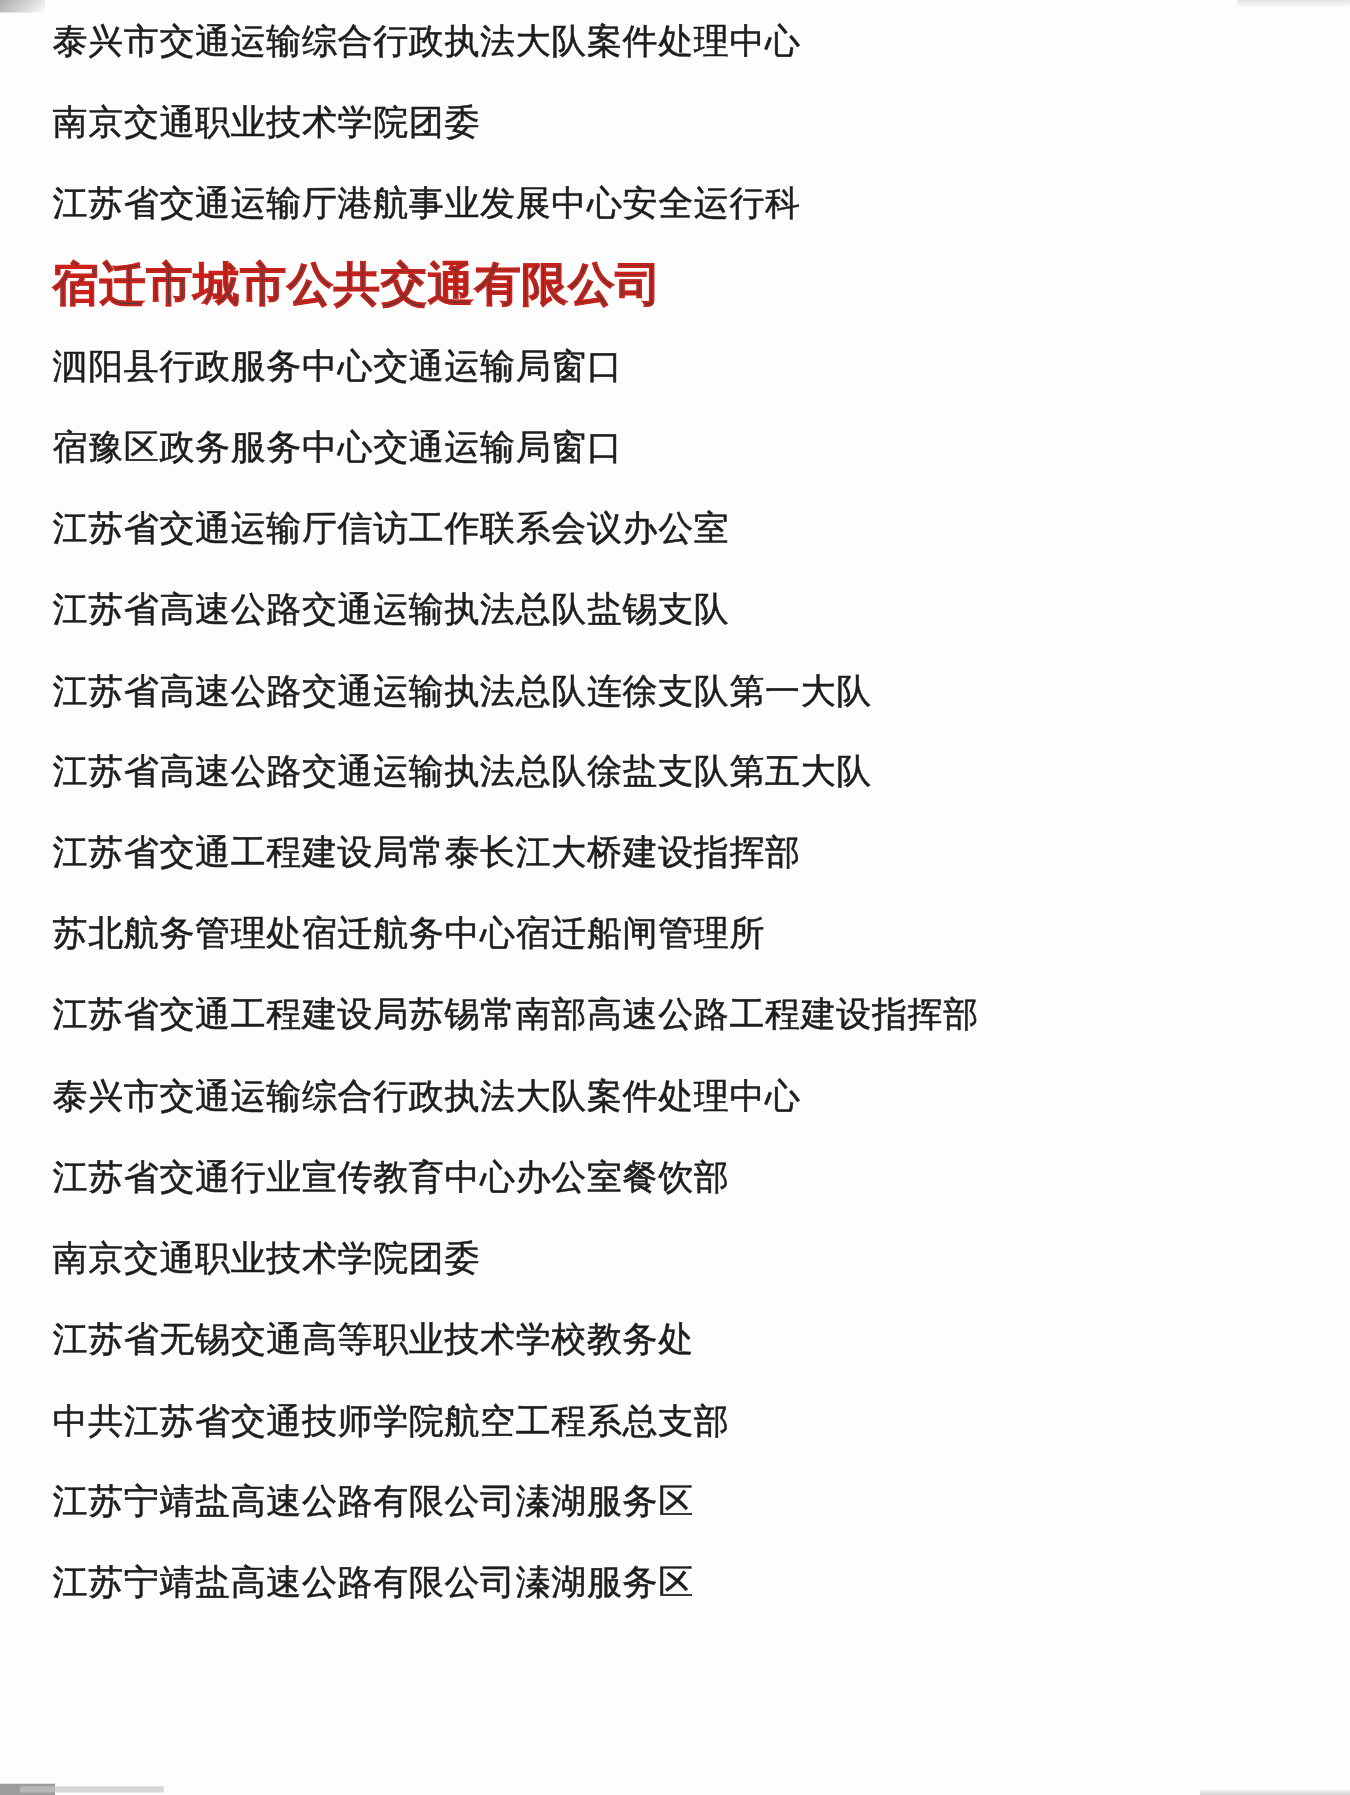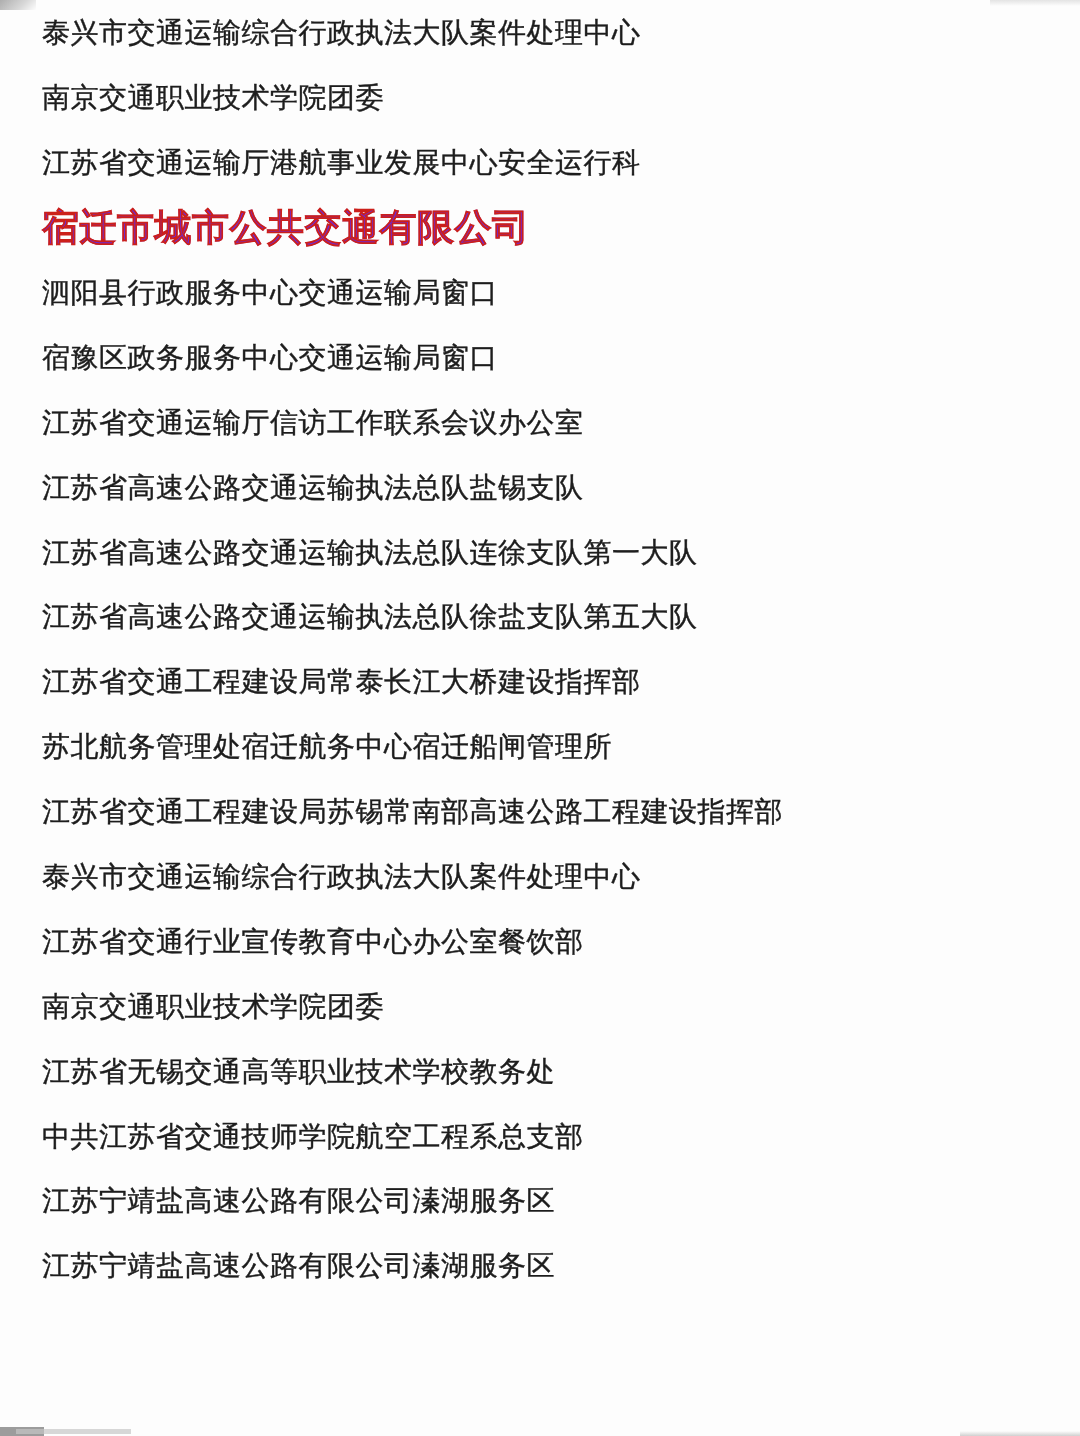--- a/index.html
+++ b/index.html
@@ -29,21 +29,21 @@
     height: 64.9px;
     display: flex;
     align-items: center;
     font-size: 28px;
     letter-spacing: 0.5px;
     color: #1d1d1d;
     white-space: nowrap;
     -webkit-text-stroke: 0.4px #1d1d1d;
   }
   .org-row.highlighted {
-    color: #6d28d9;
+    color: #404040;
     font-weight: bold;
     -webkit-text-stroke: 0.6px #cc201a;
     font-size: 37px;
     font-family: Liberation Mono, monospace;
   }
   
   .artifact {
     position: absolute;
     pointer-events: none;
   }

